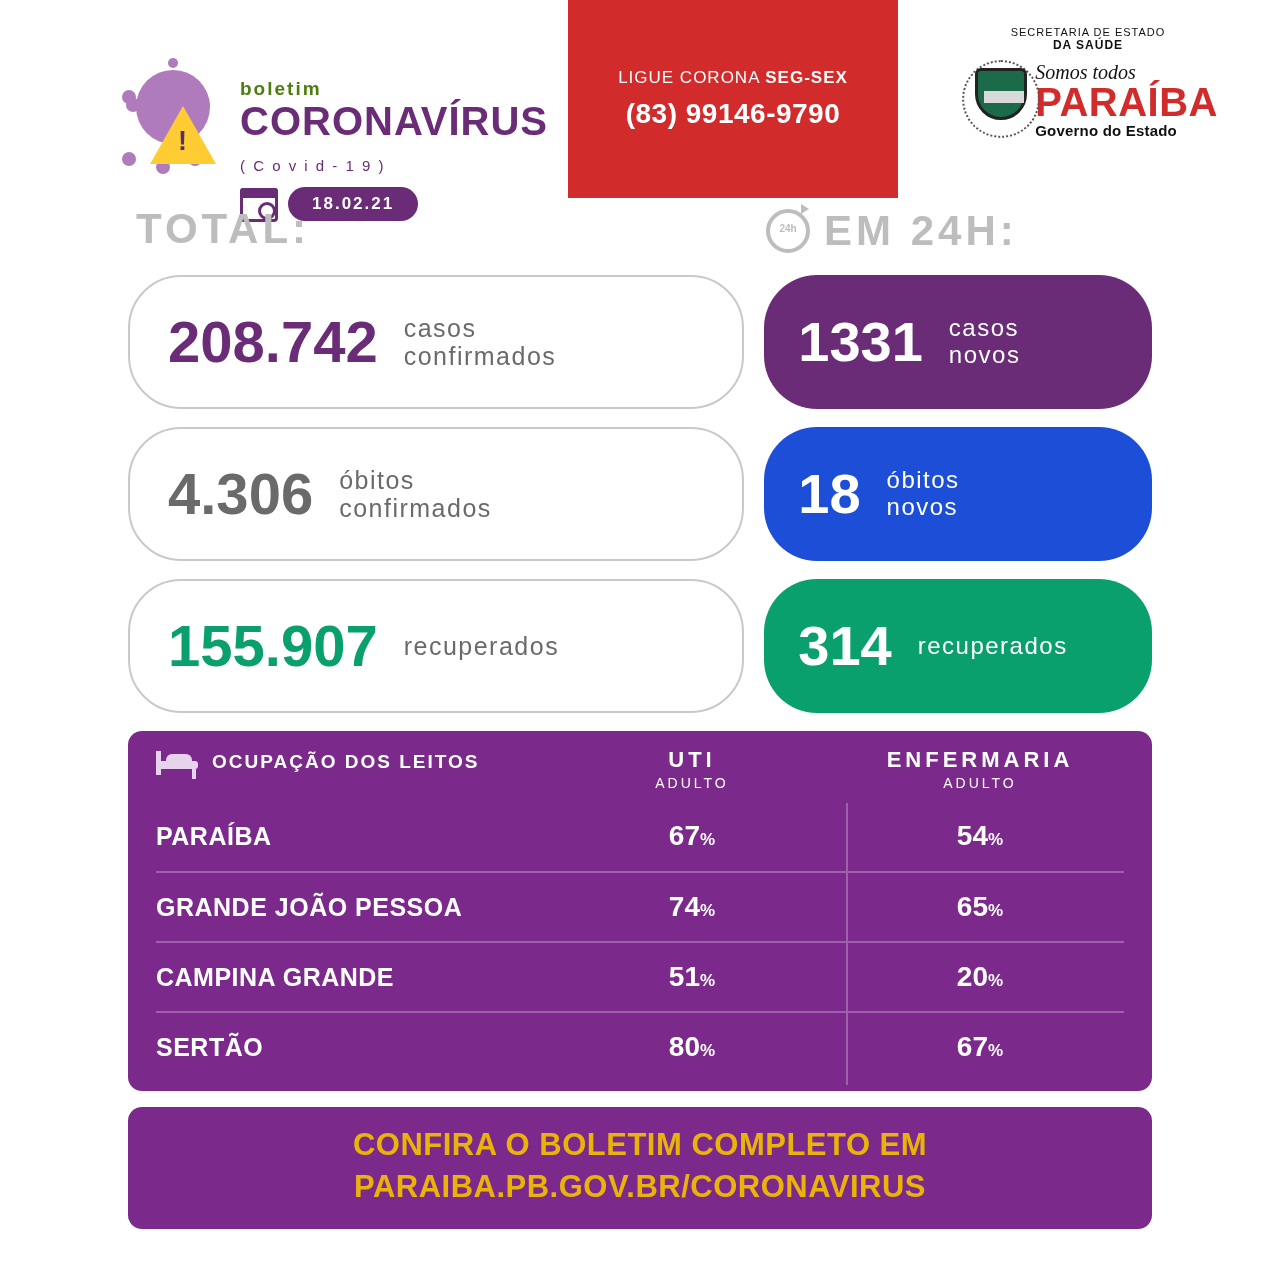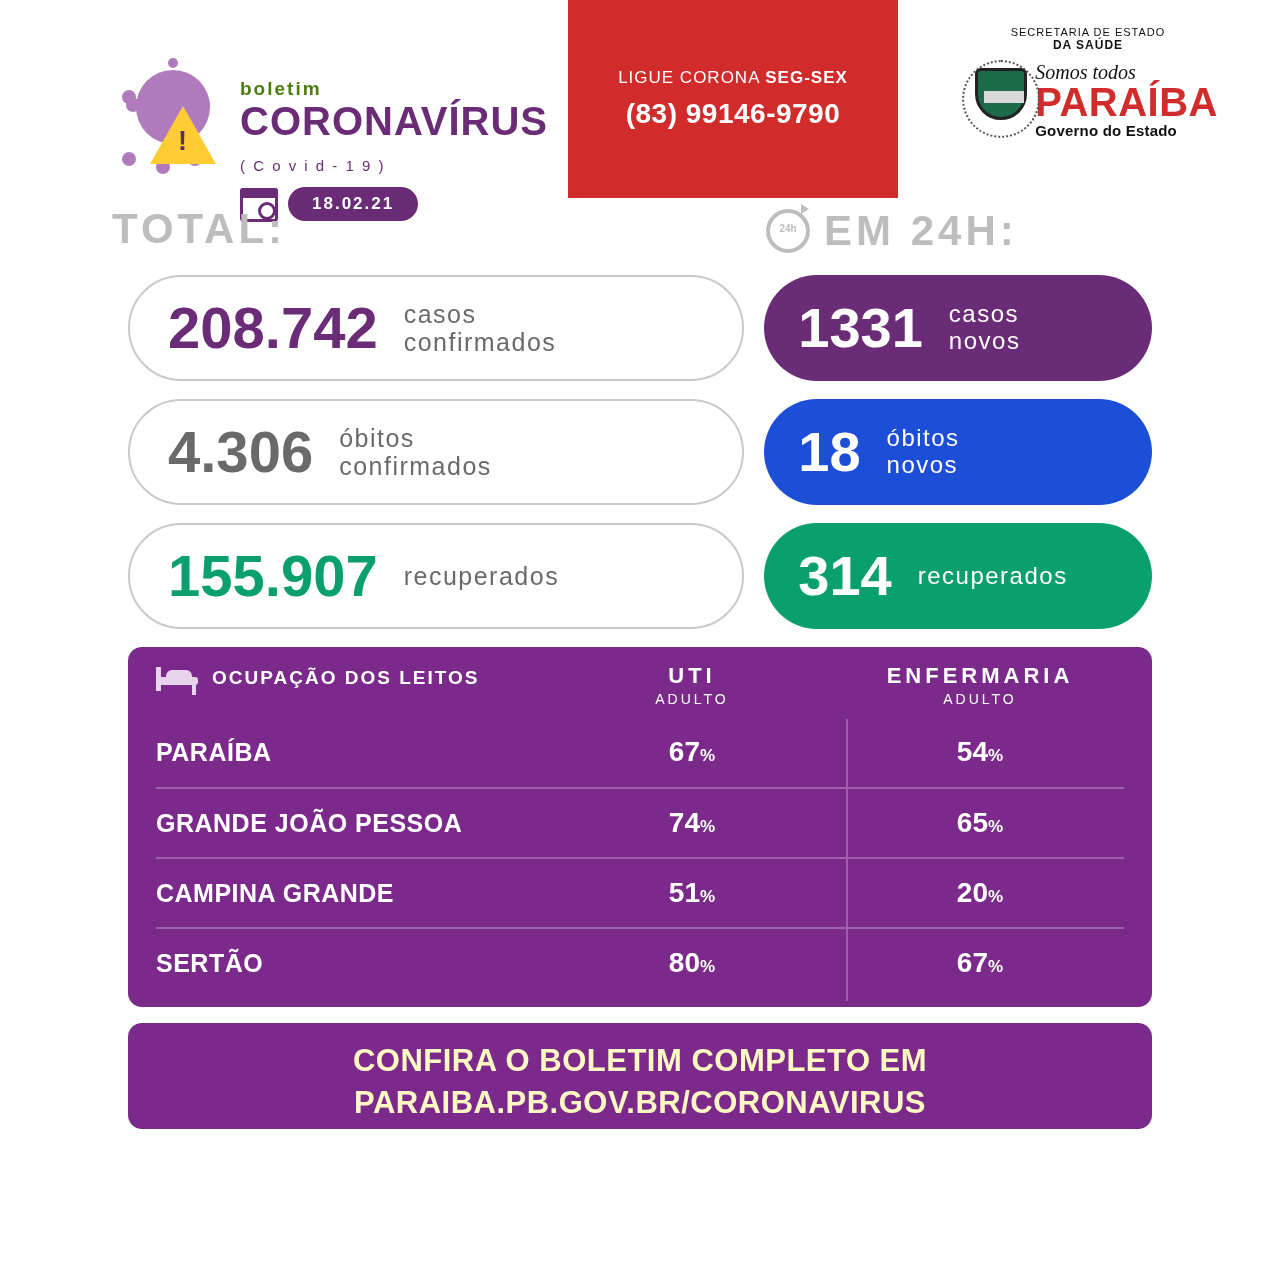--- a/index.html
+++ b/index.html
@@ -69,34 +69,34 @@
   .brasao .shield::after { content:""; position:absolute; left:6px; top:20px; width:40px; height:12px; background:#d9d9d9; }
   .brasao .rays { position: absolute; left: 4px; top: 2px; width: 78px; height: 78px; border-radius: 50%; border: 2px dotted #555; }
   .gov-words { text-align: left; margin-left: 6px; }
   .somos { font-family: "Liberation Serif", serif; font-style: italic; font-size: 20px; color: #111; line-height: 1; }
   .paraiba { font-size: 40px; font-weight: bold; color: #d22b2b; line-height: 1; letter-spacing: 0.5px; }
   .governo { font-size: 15px; font-weight: bold; color: #111; letter-spacing: 0.2px; }
 
   
   .titles { position: relative; height: 70px; }
   .total-title {
-    position: absolute; left: 112px; top: 0;
+    position: absolute; left: 136px; top: 0;
     color: #bdbdbd; font-size: 42px; font-weight: bold; letter-spacing: 4px;
   }
   .em24-wrap { position: absolute; left: 766px; top: 2px; display: flex; align-items: center; }
   .clock24 { width: 44px; height: 44px; border: 4px solid #bdbdbd; border-radius: 50%; position: relative; }
   .clock24 .lbl { position: absolute; left: 0; top: 10px; width: 100%; text-align: center; font-size: 10px; color: #bdbdbd; font-weight: bold; }
   .clock24 .arrow { position: absolute; right: -3px; top: -9px; width: 0; height: 0; border-left: 8px solid #bdbdbd; border-top: 5px solid transparent; border-bottom: 5px solid transparent; }
   .em24-title { color: #bdbdbd; font-size: 42px; font-weight: bold; letter-spacing: 4px; margin-left: 14px; }
 
   
   .stats { position: relative; padding: 0 128px; }
   .stat-row { display: flex; gap: 20px; margin-bottom: 18px; }
   .card {
-    height: 106px; border-radius: 53px;
+    height: 134px; border-radius: 53px;
     display: flex; align-items: center;
   }
   .card.total { width: 620px; border: 2px solid #c9c9c9; background: #fff; padding-left: 38px; }
   .card.side  { width: 390px; padding-left: 34px; }
 
   .big-num { font-size: 58px; font-weight: bold; line-height: 1; }
   .lbl2 { font-size: 25px; line-height: 1.12; letter-spacing: 1.5px; margin-left: 26px; }
 
   .purple-txt { color: #6a2c76; }
   .gray-txt { color: #6a6a6a; }
@@ -131,22 +131,22 @@
   .t-row { display: flex; align-items: center; height: 70px; position: relative; }
   .t-row + .t-row { border-top: 2px solid #9e5fad; }
   .t-row .c1 { flex: 0 0 392px; font-size: 25px; font-weight: bold; letter-spacing: 0.5px; }
   .t-row .c2, .t-row .c3 { flex: 1; text-align: center; font-size: 28px; font-weight: bold; }
   .t-row .c2 .pct, .t-row .c3 .pct { font-size: 17px; font-weight: bold; }
   .table-inner { position: relative; }
   .vline-full { position: absolute; left: 690px; top: 56px; height: 282px; width: 2px; background: #9e5fad; }
 
   
   .footer {
-    margin: 16px 128px 0 128px; background: #7b2a8c; color: #fef9c3;
-    border-radius: 14px; text-align: center; padding: 20px 0 8px 0;
+    margin: 16px 128px 0 128px; background: #7b2a8c; color: #eab308;
+    border-radius: 14px; text-align: center; padding: 20px 0 24px 0;
   }
   .footer .f1 { font-size: 31px; font-weight: bold; letter-spacing: 0.5px; }
   .footer .f2 { font-size: 31px; font-weight: bold; letter-spacing: 0.5px; margin-top: 6px; }
 </style>
 </head>
 <body>
 
 <div class="page">
 
   <div class="header">

